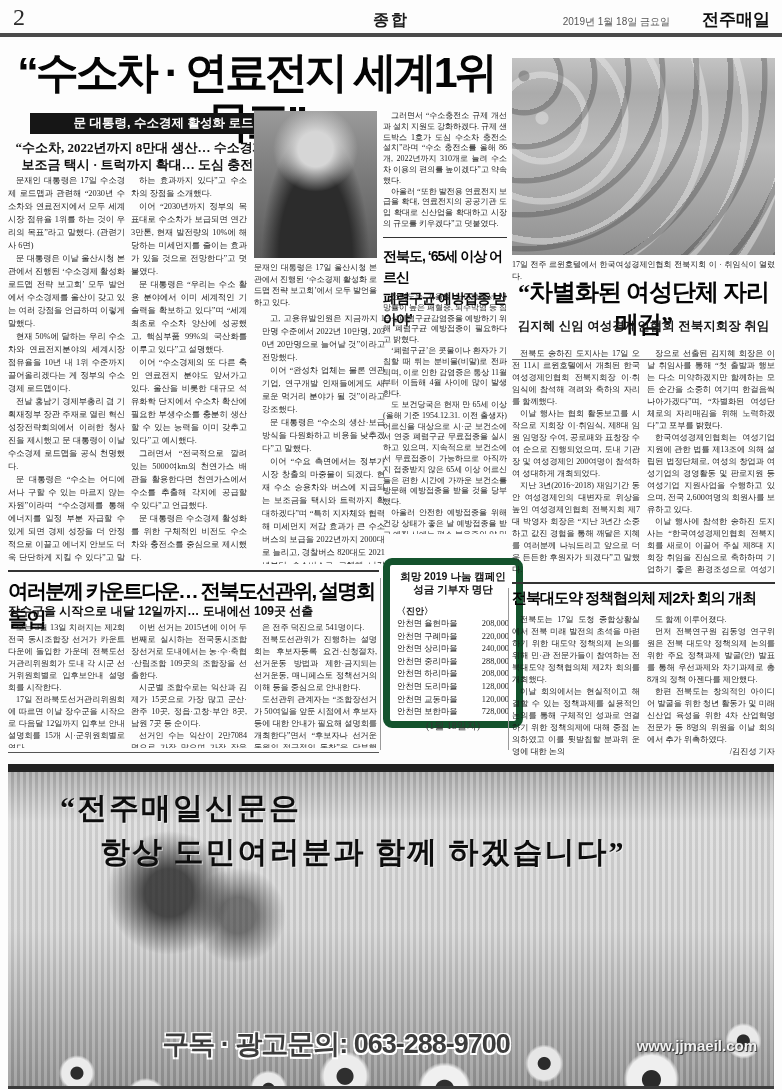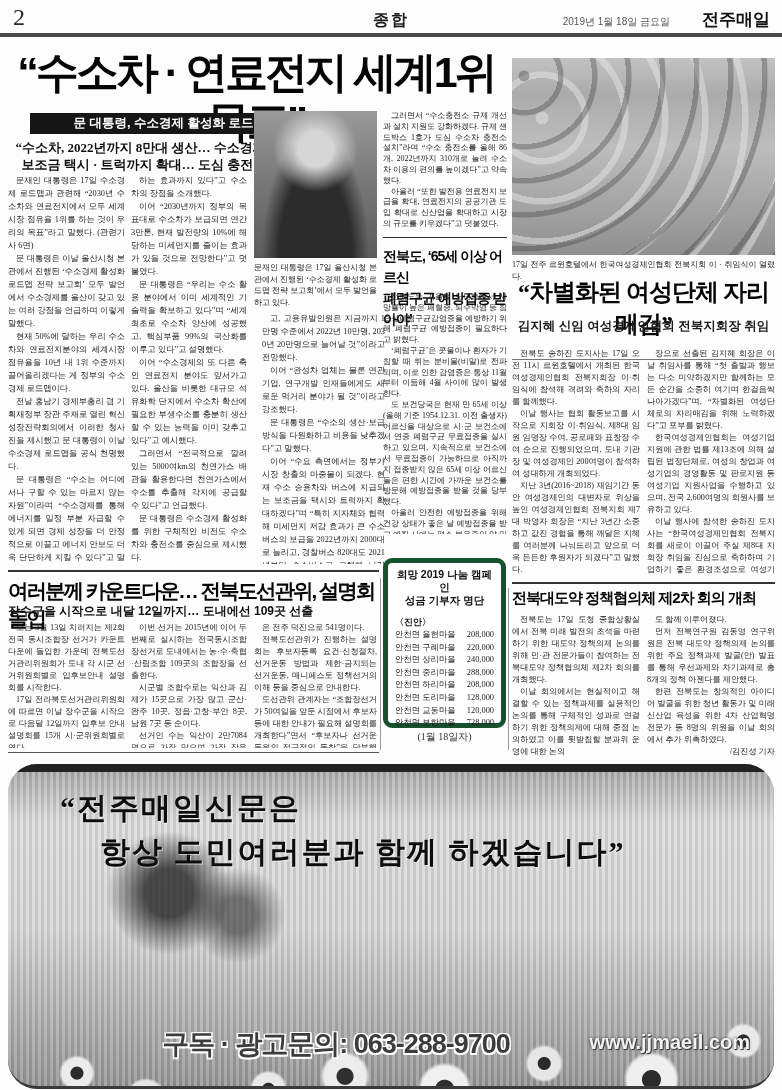--- a/index.html
+++ b/index.html
@@ -34,21 +34,21 @@
       radial-gradient(ellipse at 50% 100%, #2c2c2c 0 42%, rgba(0,0,0,0) 62%),
       linear-gradient(180deg,#9a9a9a,#7a7a7a 45%,#5c5c5c);}
   .caption{font-size:8px;line-height:11.5px;text-align:justify;word-break:break-all;color:#222;}
   .cap-moon{left:254px;top:262px;width:123px;height:48px;}
   .h-rule{background:#333;height:1px;}
   .r-c4{left:383px;top:237px;width:124px;}
   .pneu-head{left:383px;top:246px;width:124px;font-family:"Liberation Sans",sans-serif;font-weight:bold;
              font-size:14px;line-height:21px;color:#060606;letter-spacing:-1px;}
   .pneu-body{left:383px;top:292px;width:124px;height:242px;}
   
-  .donation{left:383px;top:558px;width:123px;height:170px;border:5px solid #14532d;border-radius:9px;
+  .donation{left:383px;top:558px;width:140px;height:170px;border:7px solid #14532d;border-radius:9px;
             background:#fff;box-sizing:border-box;padding:5px 7px 0 7px;}
   .don-title{text-align:center;font-family:"Liberation Sans",sans-serif;font-weight:bold;font-size:10.5px;
              line-height:13px;color:#111;}
   .don-region{font-weight:bold;font-size:9px;margin-top:9px;font-family:"Liberation Sans",sans-serif;}
   .don-row{display:flex;justify-content:space-between;font-size:8.4px;line-height:12.6px;}
   .don-note{text-align:center;font-size:10px;color:#333;margin-top:0;}
   
   .r-coop-top{left:8px;top:570px;width:371px;height:2px;background:#333;}
   .coop-head{left:8px;top:577px;width:372px;font-family:"Liberation Sans",sans-serif;font-weight:900;
              font-size:20.5px;letter-spacing:-2px;color:#050505;}
@@ -85,30 +85,30 @@
       radial-gradient(circle at 44% 97%, #2f2f2f 0 8px, #ececec 9px 21px, rgba(0,0,0,0) 25px),
       radial-gradient(circle at 57% 101%, #2f2f2f 0 9px, #f0f0f0 10px 23px, rgba(0,0,0,0) 27px),
       radial-gradient(circle at 70% 93%, #2b2b2b 0 6px, #e6e6e6 7px 16px, rgba(0,0,0,0) 19px),
       radial-gradient(circle at 84% 98%, #2b2b2b 0 9px, #efefef 10px 24px, rgba(0,0,0,0) 28px),
       radial-gradient(circle at 96% 86%, #2b2b2b 0 6px, #e9e9e9 7px 15px, rgba(0,0,0,0) 18px),
       radial-gradient(circle at 34% 101%, #2b2b2b 0 6px, #e9e9e9 7px 16px, rgba(0,0,0,0) 19px),
       radial-gradient(circle at 9% 96%, #2b2b2b 0 6px, #ebebeb 7px 15px, rgba(0,0,0,0) 18px),
       radial-gradient(circle at 18% 104%, #2b2b2b 0 7px, #e7e7e7 8px 18px, rgba(0,0,0,0) 21px),
       repeating-linear-gradient(90deg, rgba(255,255,255,0.22) 0 3px, rgba(120,120,120,0.14) 3px 6px),
       linear-gradient(180deg,#9d9d9d 0%,#d9d9d9 18%,#d2d2d2 52%,#a5a5a5 82%,#8c8c8c 100%);
-    border-bottom:3px solid #3a3a3a;border-radius:29px;}
+    border-bottom:3px solid #3a3a3a;}
   .ad::before{content:"";position:absolute;left:0;top:0;width:100%;height:8px;background:#222;}
   .slogan1{left:52px;top:24px;font-size:30px;font-weight:bold;letter-spacing:2px;color:#0d0d0d;
            font-family:"Liberation Serif",serif;text-shadow:1px 1px 0 rgba(255,255,255,0.55);}
   .slogan2{left:92px;top:68px;font-size:30px;font-weight:bold;letter-spacing:2px;color:#0d0d0d;
            font-family:"Liberation Serif",serif;text-shadow:1px 1px 0 rgba(255,255,255,0.55);}
   .ad-contact{left:60px;right:170px;bottom:24px;text-align:center;font-family:"Liberation Sans",sans-serif;
       font-weight:900;font-size:27px;letter-spacing:-1px;color:#3c3c3c;
       text-shadow:-1.5px -1.5px 0 #fff,1.5px -1.5px 0 #fff,-1.5px 1.5px 0 #fff,1.5px 1.5px 0 #fff;}
-  .ad-site{right:24px;bottom:32px;font-family:"Liberation Sans",sans-serif;font-weight:bold;font-size:20px;
+  .ad-site{right:17px;bottom:32px;font-family:"Liberation Sans",sans-serif;font-weight:bold;font-size:15px;
       color:#f2f2f2;text-shadow:0 0 3px #333,1px 1px 0 #444;}
 </style>
 </head>
 <body>
 
 <div class="page">
 
   <div class="abs pagenum">2</div>
   <div class="abs section">종합</div>
   <div class="abs dateline">2019년 1월 18일 금요일</div>

